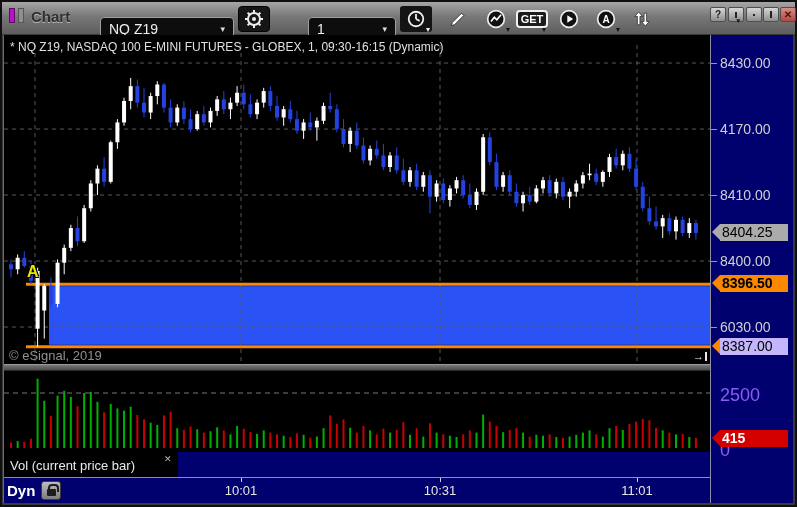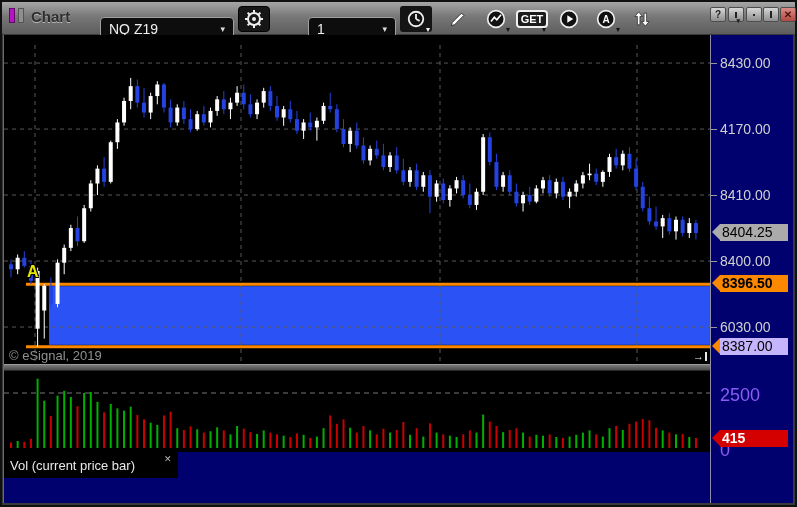--- a/index.html
+++ b/index.html
@@ -166,20 +166,21 @@
       <span class="maxbox"></span>
     </button>
     <button class="wbtn" id="wbtn-close" style="left:778px">
       <span>✕</span>
     </button>
   </div>
 
   <div class="leftframe"></div>
 
   <div id="chart-pane">
+    <div id="chart-header">* NQ Z19, NASDAQ 100 E-MINI FUTURES - GLOBEX, 1, 09:30-16:15 (Dynamic)</div>
     <svg id="price-svg" width="706" height="329">
         <rect x="45" y="251.1424272818437" width="661" height="58.6980942828481" fill="#2b52f5"></rect>
         <line x1="0" x2="706" y1="28.049147442326777" y2="28.049147442326777" stroke="#585858" stroke-width="1" stroke-dasharray="4 4"></line>
         <line x1="0" x2="706" y1="94.04714142427213" y2="94.04714142427213" stroke="#585858" stroke-width="1" stroke-dasharray="4 4"></line>
         <line x1="0" x2="706" y1="160.0451354062175" y2="160.0451354062175" stroke="#585858" stroke-width="1" stroke-dasharray="4 4"></line>
         <line x1="0" x2="706" y1="226.04312938816284" y2="226.04312938816284" stroke="#585858" stroke-width="1" stroke-dasharray="4 4"></line>
         <line x1="0" x2="706" y1="292.0411233701082" y2="292.0411233701082" stroke="#585858" stroke-width="1" stroke-dasharray="4 4"></line>
         <line x1="31" x2="31" y1="10" y2="329" stroke="#585858" stroke-width="1" stroke-dasharray="4 4"></line>
         <line x1="237" x2="237" y1="10" y2="329" stroke="#585858" stroke-width="1" stroke-dasharray="4 4"></line>
         <line x1="436" x2="436" y1="10" y2="329" stroke="#585858" stroke-width="1" stroke-dasharray="4 4"></line>
@@ -513,20 +514,32 @@
         <rect x="684.3000000000001" y="66" width="2" height="11" fill="#00b000"></rect>
         <rect x="690.95" y="66.88" width="2" height="10.12" fill="#c80000"></rect>
       </svg>
   </div>
 
   <div id="bottom-bar">
     <div id="vol-label-box">
       <span>Vol (current price bar)</span>
       <span id="vol-close">✕</span>
     </div>
+    <div id="time-row">
+      <span id="dyn-label">Dyn</span>
+      <span id="lock-btn">
+        <span class="lockglyph"></span>
+      </span>
+      <span class="ttick" style="left:237px"></span>
+      <span class="ttick" style="left:436px"></span>
+      <span class="ttick" style="left:633px"></span>
+      <span class="tlabel" style="left:214px">10:01</span>
+      <span class="tlabel" style="left:413px">10:31</span>
+      <span class="tlabel" style="left:610px">11:01</span>
+    </div>
   </div>
 
   <div id="axis-col">
       <div class="tickdash" style="top: 28px;"></div>
       <div class="ptick" style="top: 20px;">8430.00</div>
       <div class="tickdash" style="top: 94px;"></div>
       <div class="ptick" style="top: 86px;">4170.00</div>
       <div class="tickdash" style="top: 160px;"></div>
       <div class="ptick" style="top: 152px;">8410.00</div>
       <div class="tickdash" style="top: 226px;"></div>

